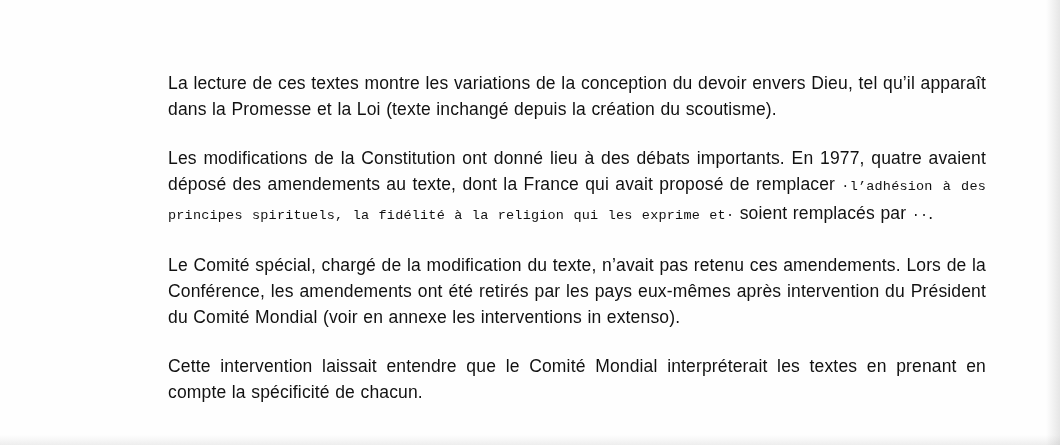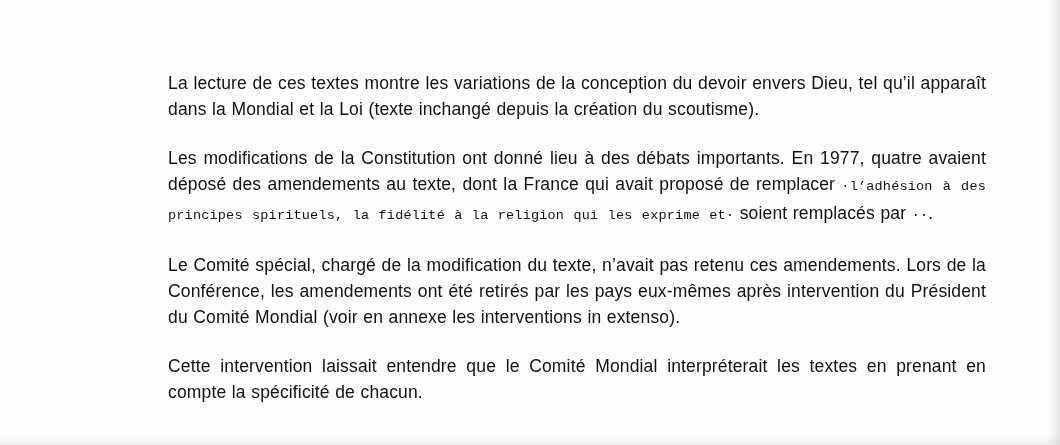--- a/index.html
+++ b/index.html
@@ -63,20 +63,20 @@
     word-spacing: 1px;
   }
   .italic {
   }
 </style>
 </head>
 <body>
 
 <div class="page">
   <div class="text-body">
-    <p class="para"><span>La lecture de ces textes montre les variations de la conception du devoir envers Dieu, tel qu’il apparaît dans la Mondial et la Loi (texte inchangé depuis la création du scoutisme).</span></p>
+    <p class="para"><span>La lecture de ces textes montre les variations de la conception du devoir envers Dieu, tel qu’il apparaît dans la Promesse et la Loi (texte inchangé depuis la création du scoutisme).</span></p>
     <p class="para"><span>Les modifications de la Constitution ont donné lieu à des débats importants. En 1977, quatre avaient déposé des amendements au texte, dont la France qui avait proposé de remplacer </span><span class="mono">·l’adhésion à des principes spirituels, la fidélité à la religion qui les exprime et·</span><span> soient remplacés par </span><span class="mono">··</span><span>.</span></p>
     <p class="para"><span>Le Comité spécial, chargé de la modification du texte, n’avait pas retenu ces amendements. Lors de la Conférence, les amendements ont été retirés par les pays eux-mêmes après intervention du Président du Comité Mondial (voir en annexe les interventions </span><span class="italic">in extenso</span><span>).</span></p>
     <p class="para"><span>Cette intervention laissait entendre que le Comité Mondial interpréterait les textes en prenant en compte la spécificité de chacun.</span></p>
   </div>
   <div class="edge-right"></div>
   <div class="edge-bottom"></div>
 </div>
 
 </body></html>

